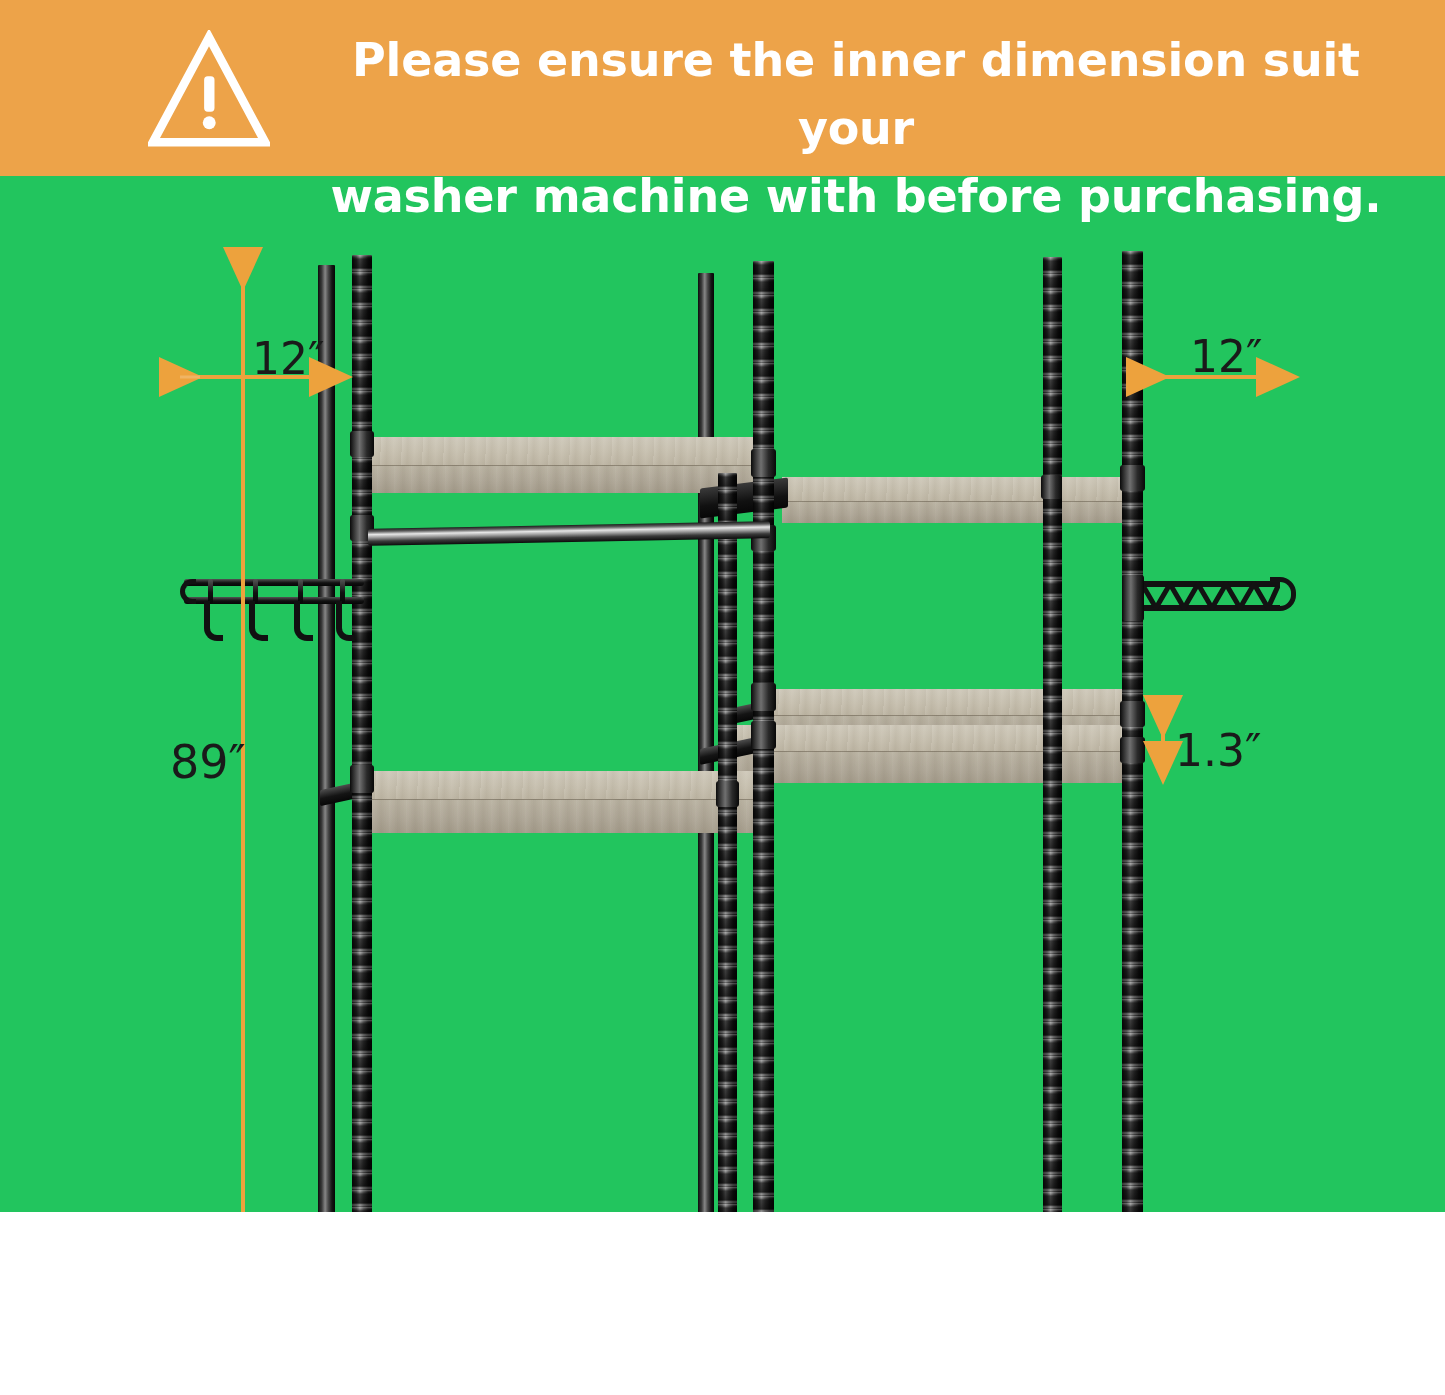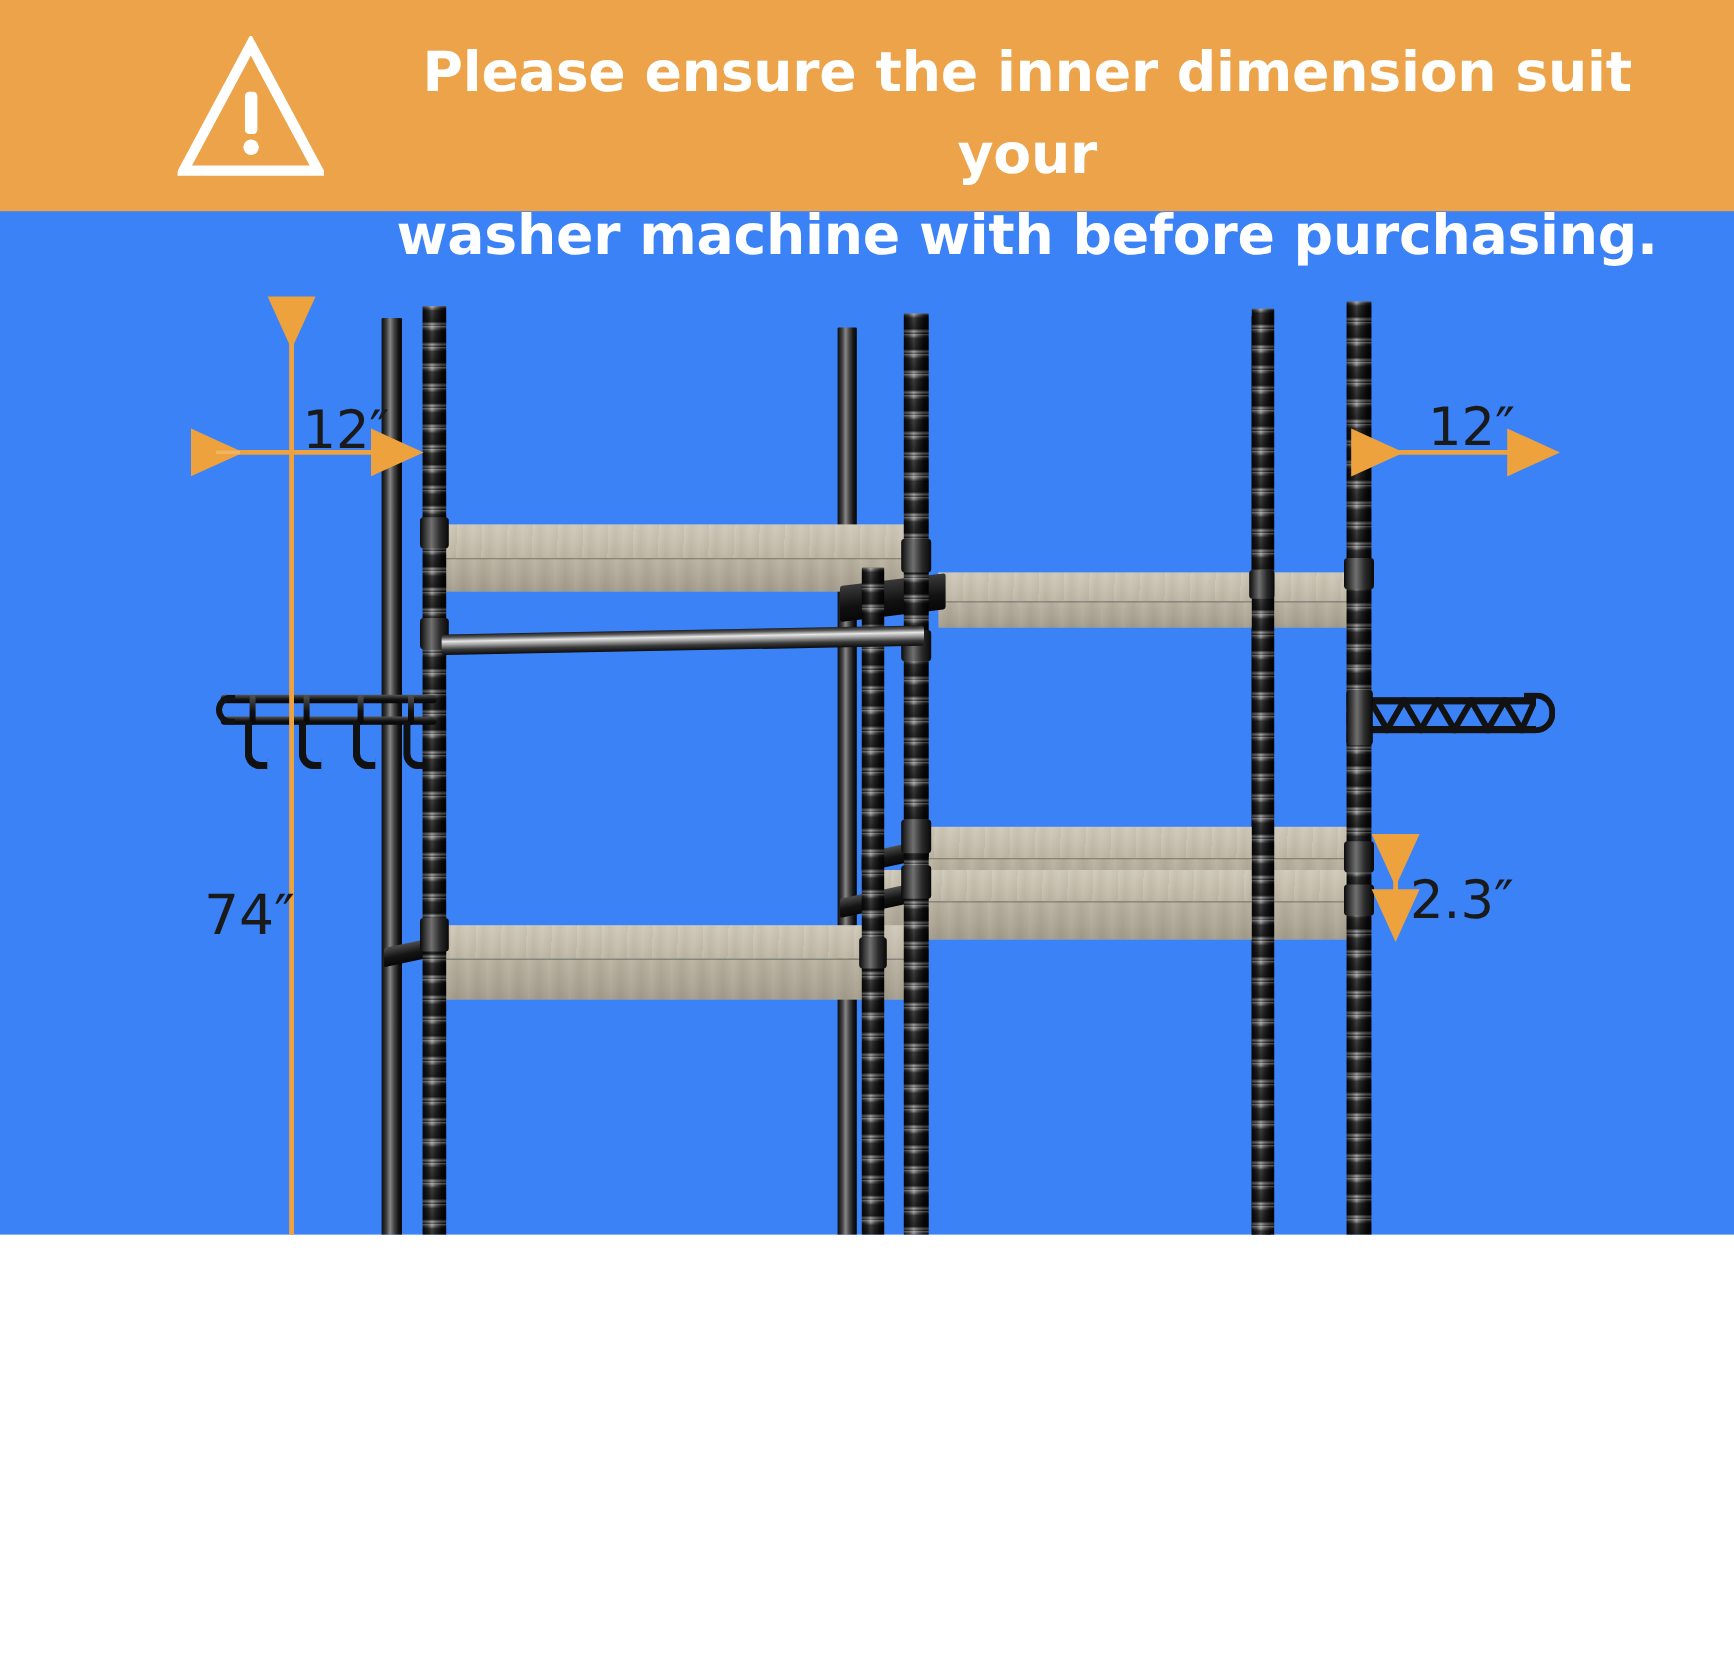--- a/index.html
+++ b/index.html
@@ -5,22 +5,22 @@
 <style>
   * { box-sizing: border-box; }
   html, body {
     margin: 0; padding: 0;
     background: #ffffff;
     font-family: "Liberation Sans", sans-serif;
   }
   #page {
     position: relative;
     width: 1445px;
-    height: 1029px;
-    background: #3b82f6;
+    height: 1212px;
+    background: #22c55e;
     overflow: hidden;
   }
 
   
   #banner {
     position: absolute;
     left: 0; top: 0;
     width: 1445px; height: 176px;
     background: #eda349;
   }
@@ -379,22 +379,22 @@
 
       <line x1="350" y1="1204" x2="1180" y2="1118" stroke="#d99b43" stroke-width="4" marker-start="url(#ahs)" marker-end="url(#ahs)"></line>
 
       <line x1="262" y1="1110" x2="340" y2="1196" stroke="#eda23d" stroke-width="4" marker-start="url(#ahs)" marker-end="url(#ahs)"></line>
     </svg>
 
     <div class="dimtext" style="left:252px; top:168px; font-size:44px;">12″</div>
 
     <div class="dimtext" style="left:1190px; top:166px; font-size:44px;">12″</div>
 
-    <div class="dimtext" style="left:170px; top:570px; font-size:46px;">74″</div>
-
-    <div class="dimtext" style="left:1175px; top:560px; font-size:44px;">2.3″</div>
+    <div class="dimtext" style="left:170px; top:570px; font-size:46px;">89″</div>
+
+    <div class="dimtext" style="left:1175px; top:560px; font-size:44px;">1.3″</div>
 
     <div class="dimtext" style="left:738px; top:1172px; font-size:42px; transform:rotate(-5.5deg);">59″</div>
 
     <div class="dimtext" style="left:228px; top:1148px; font-size:42px; transform:rotate(62deg);">12″</div>
 
   </div>
 </div>
 
 </body></html>

